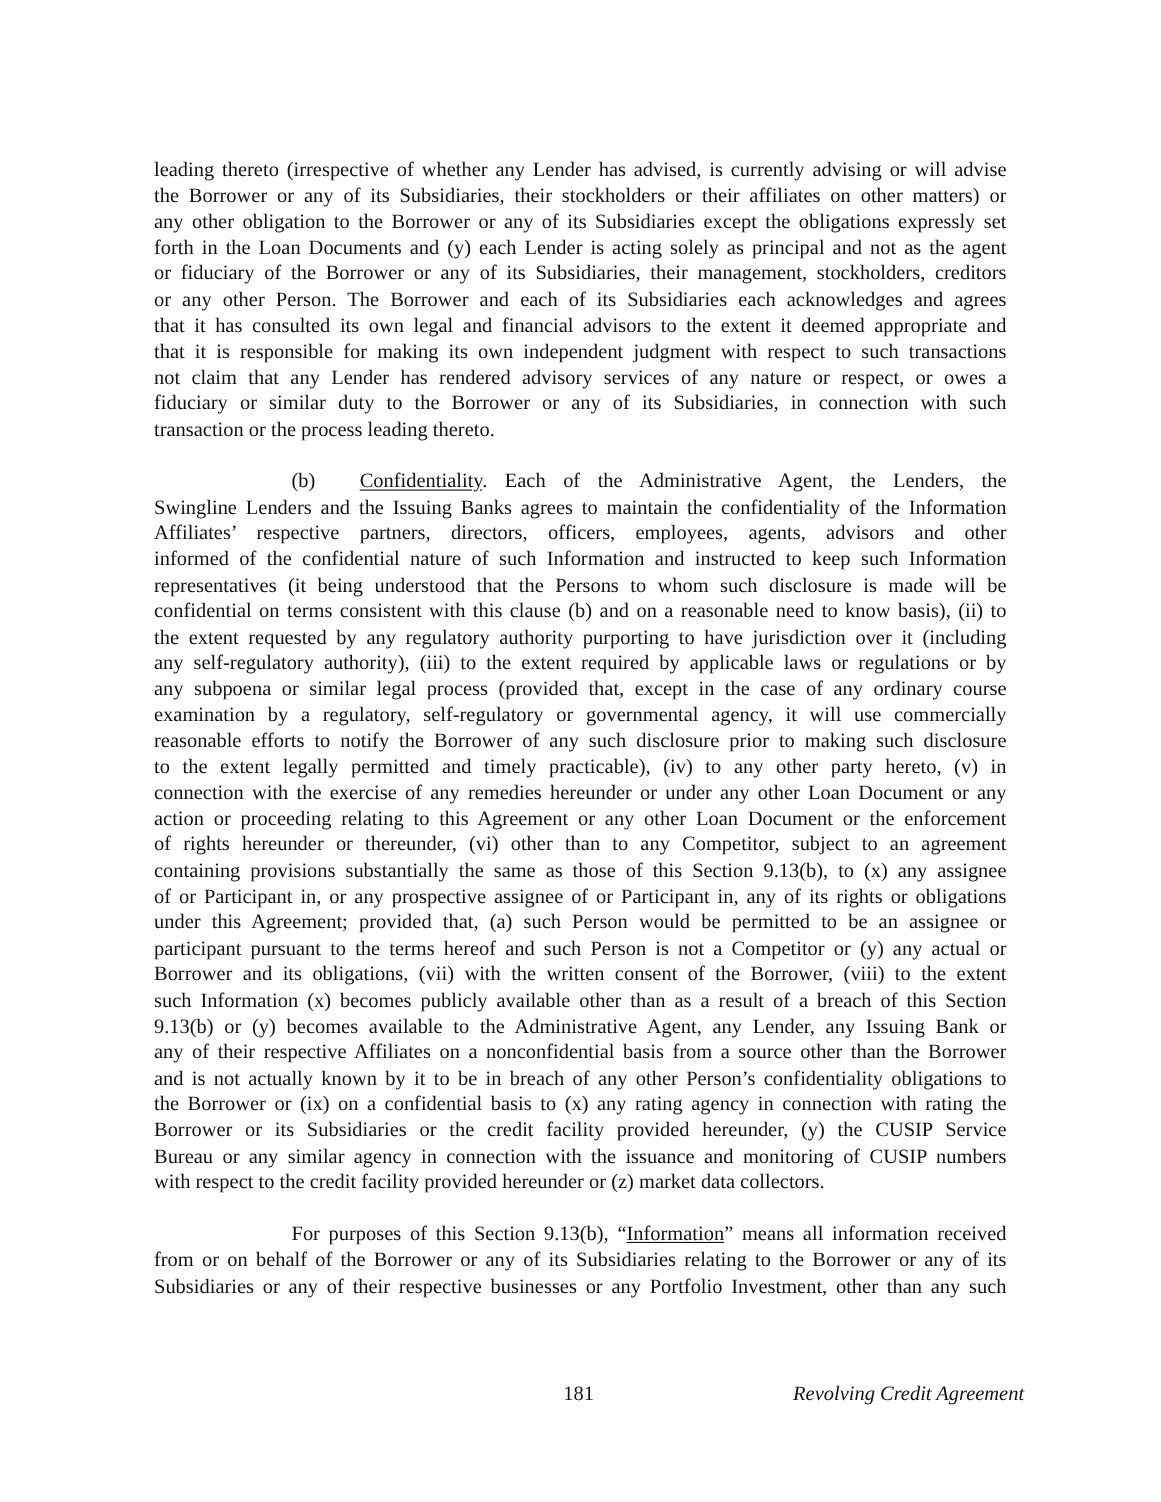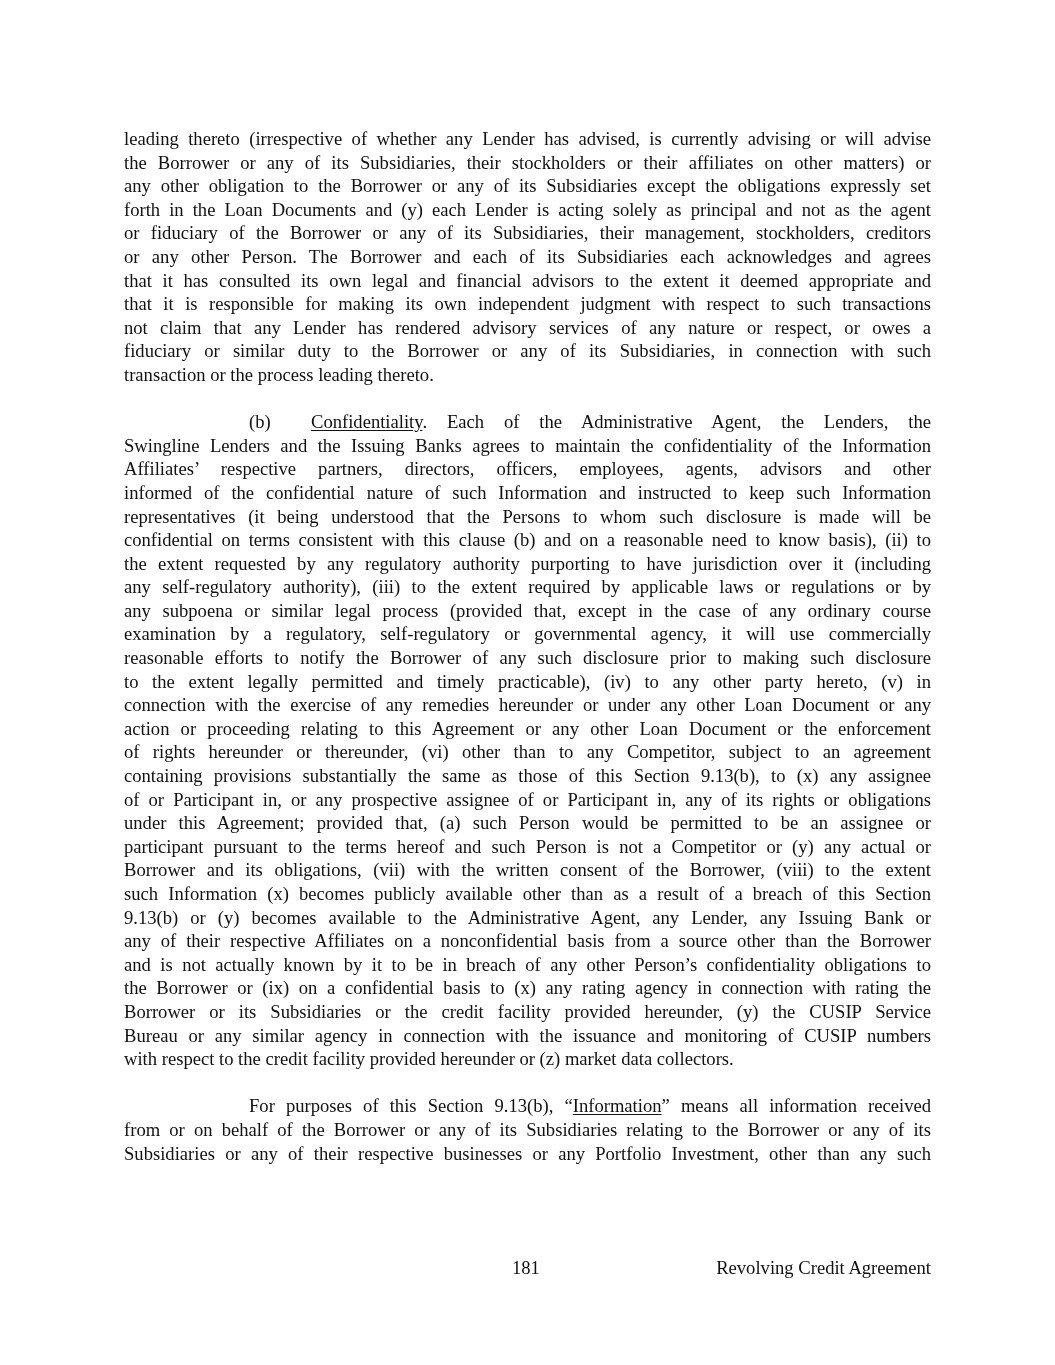--- a/index.html
+++ b/index.html
@@ -15,21 +15,21 @@
       font-family: "Liberation Serif", "DejaVu Serif", serif;
       color: #111111;
     }
     .page {
       position: absolute;
       left: 124px;
       top: 127px;
       width: 807px;
     }
     .para {
-      margin: 0;
+      margin: 16px;
       font-family: Liberation Serif, serif;
     }
     .para + .para {
       margin-top: 23.6px;
     }
     .line {
       display: block;
       font-size: 18.6px;
       line-height: 23.6px;
       height: 23.6px;
@@ -64,20 +64,21 @@
     }
     .footer .page-num {
       position: absolute;
       left: 388px;
       top: 0;
     }
     .footer .doc-title {
       position: absolute;
       right: 0;
       top: 0;
+      font-style: italic;
     }
   </style>
 </head>
 <body>
 
 <div class="page">
 
   <div class="para" id="para-0">
       <span class="line">leading thereto (irrespective of whether any Lender has advised, is currently advising or will advise</span>
       <span class="line">the Borrower or any of its Subsidiaries, their stockholders or their affiliates on other matters) or</span>

